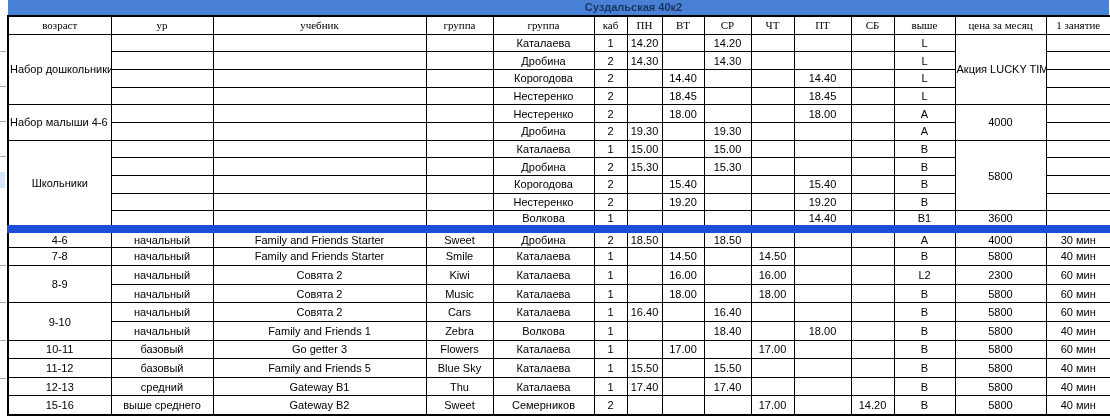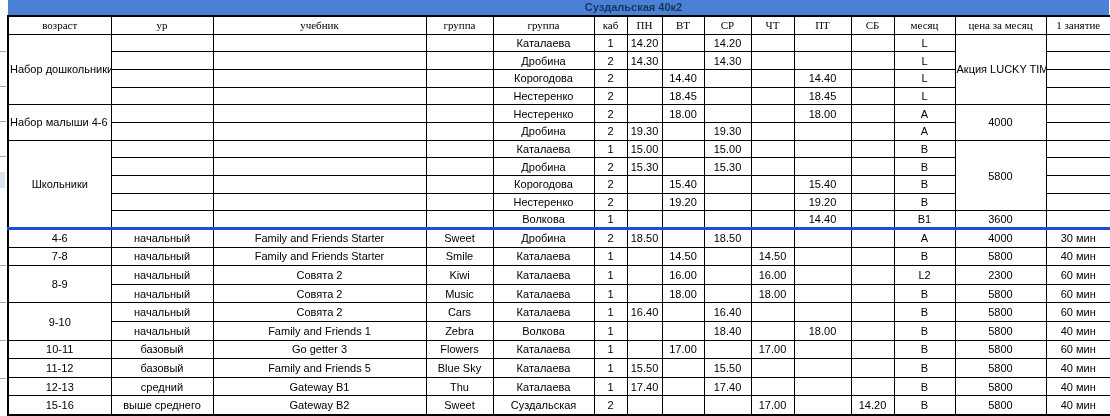--- a/index.html
+++ b/index.html
@@ -21,21 +21,21 @@
   }
   table.grid td,table.grid th{
     border:1px solid #000;font-size:11px;font-weight:normal;
     text-align:center;vertical-align:middle;padding:0 1px;
     overflow:hidden;white-space:nowrap;line-height:12px;
   }
   thead tr{height:18px;}
   thead th{font-weight:bold;font-family:Liberation Serif, serif;}
   tbody.s1 tr{height:17.7px;}
   tbody.s2 tr{height:18.6px;}
-  tbody.s2 tr.first td{border-top:3px solid #1d4ed8;}
+  tbody.s2 tr.first td{border-top:8px solid #1d4ed8;}
   .b{font-weight:bold;}
   .wrap{white-space:normal;}
 </style>
 </head>
 <body>
 
 <div class="sheet">
 
   <div class="gutter-tick" style="top:51px"></div>
   <div class="gutter-tick" style="top:86px"></div>
@@ -74,21 +74,21 @@
         <th>учебник</th>
         <th>группа</th>
         <th>группа</th>
         <th>каб</th>
         <th>ПН</th>
         <th>ВТ</th>
         <th>СР</th>
         <th>ЧТ</th>
         <th>ПТ</th>
         <th>СБ</th>
-        <th>месяц</th>
+        <th>выше</th>
         <th>цена за месяц</th>
         <th>1 занятие</th>
       </tr>
     </thead>
 
     <tbody class="s1">
       <tr>
         <td class="b wrap" rowspan="4">Набор дошкольники 6-7 лет</td>
         <td></td>
         <td></td>
@@ -412,21 +412,21 @@
         <td></td>
         <td>B</td>
         <td>5800</td>
         <td>40 мин</td>
       </tr>
       <tr>
         <td class="b">15-16</td>
         <td>выше среднего</td>
         <td>Gateway B2</td>
         <td class="b">Sweet</td>
-        <td>Суздальская</td>
+        <td>Семерников</td>
         <td>2</td>
         <td></td>
         <td></td>
         <td></td>
         <td>17.00</td>
         <td></td>
         <td>14.20</td>
         <td>B</td>
         <td>5800</td>
         <td>40 мин</td>

